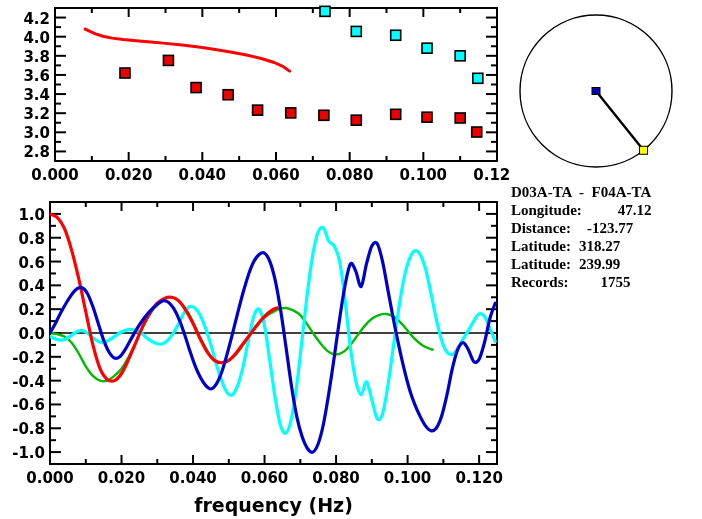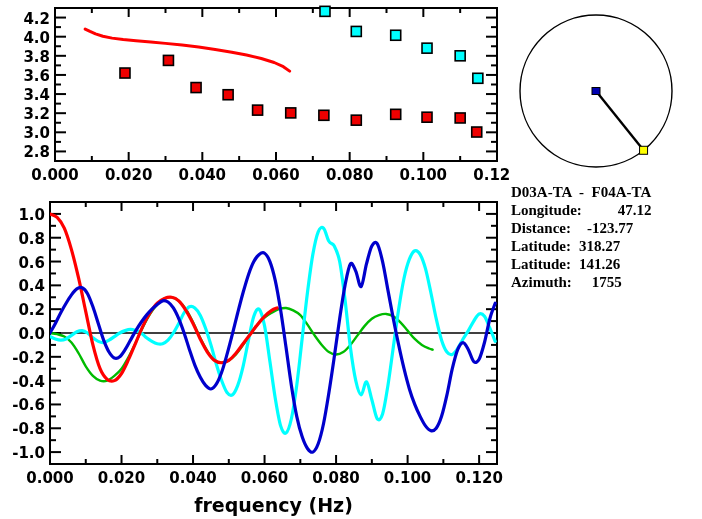--- a/index.html
+++ b/index.html
@@ -230,15 +230,15 @@
       <rect x="87" y="83.5" width="8" height="7" fill="#0000b0" stroke="#000" stroke-width="1"></rect>
       <rect x="134.55983838197415" y="142.27952237561044" width="8" height="8" fill="#ffff00" stroke="#000" stroke-width="1"></rect>
     </svg>
 </div>
 
 <div class="abs" id="info-panel">
   <div class="info-text">D03A-TA  -  F04A-TA</div>
   <div class="info-text"><span>Longitude:</span><span style="margin-left:36px;">47.12</span></div>
   <div class="info-text"><span>Distance:</span><span style="margin-left:16px;">-123.77</span></div>
   <div class="info-text"><span>Latitude:</span><span style="margin-left:8px;">318.27</span></div>
-  <div class="info-text"><span>Latitude:</span><span style="margin-left:8px;">141.26</span></div>
-  <div class="info-text"><span>Azimuth:</span><span style="margin-left:20px;">1755</span></div>
+  <div class="info-text"><span>Latitude:</span><span style="margin-left:8px;">239.99</span></div>
+  <div class="info-text"><span>Records:</span><span style="margin-left:32px;">1755</span></div>
 </div>
 
 </body></html>

